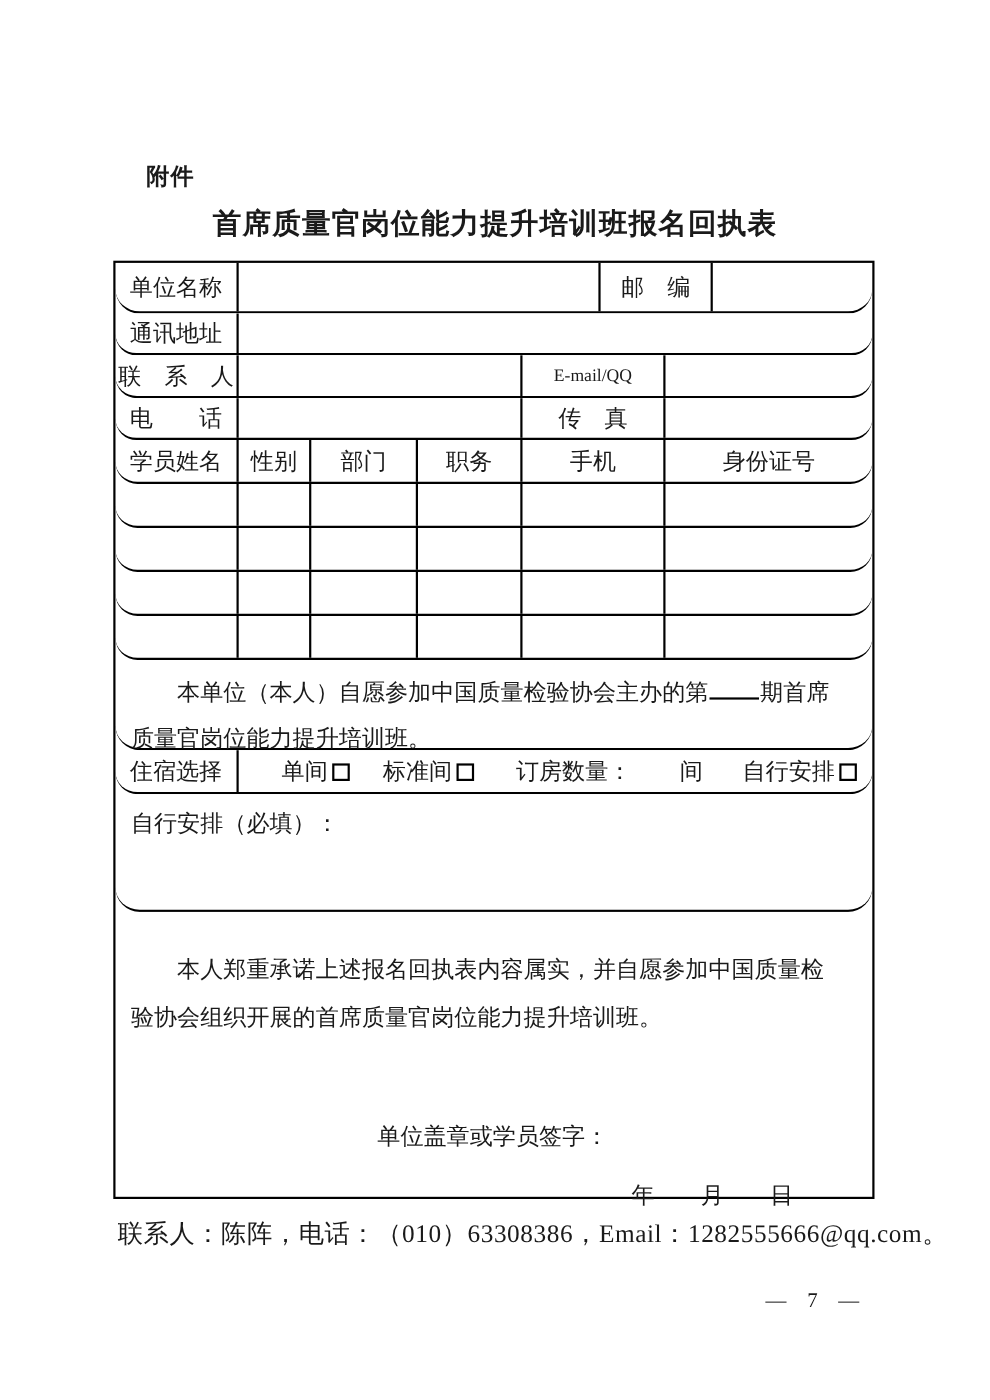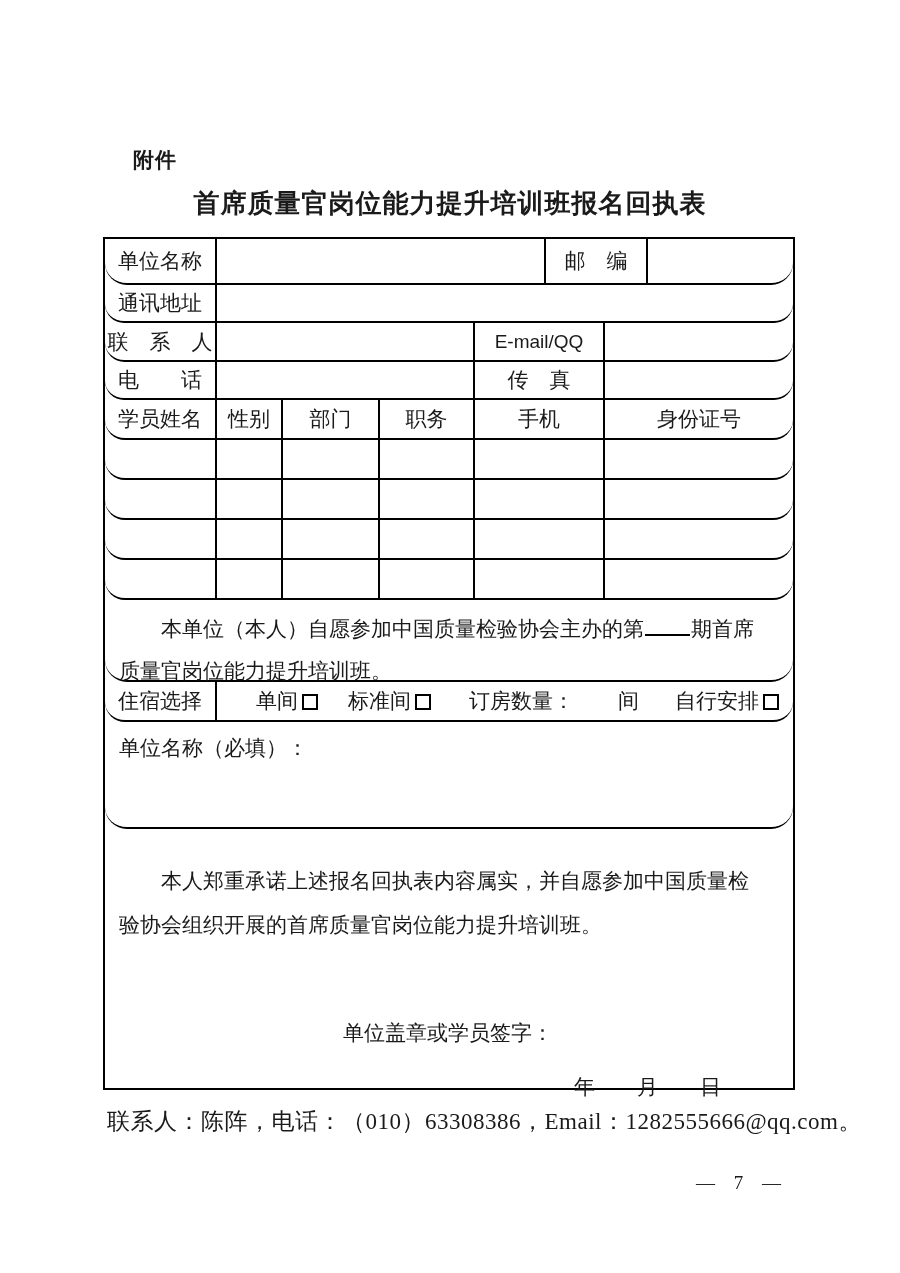--- a/index.html
+++ b/index.html
@@ -27,21 +27,21 @@
     border: 2px solid #000;
     display: flex; flex-direction: column;
     font-size: 21px;
   }
   .trow { display: flex; flex-direction: row; border-bottom: 2px solid #000; flex: 0 0 auto; border-radius: 22px; }
   .trow:last-child { border-bottom: none; }
   .tcell { border-right: 2px solid #000; display: flex; align-items: center; justify-content: center; overflow: hidden; }
   .tcell:last-child { border-right: none; }
   .grow { flex: 1 1 auto; }
   .label-col { flex: 0 0 112px; }
-  .latin { font-family: Liberation Sans, sans-serif; font-size: 19px; }
+  .latin { font-family: Liberation Serif, serif; font-size: 16px; }
   
   .w-postal { flex: 0 0 102px; }
   .w-postal-val { flex: 0 0 145px; }
   .w-mid { flex: 0 0 258px; }
   .w-email { flex: 0 0 130px; }
   .w-sex { flex: 0 0 66px; }
   .w-dept { flex: 0 0 97px; }
   .w-duty { flex: 0 0 95px; }
   .w-mobile { flex: 0 0 130px; }
   
@@ -170,21 +170,21 @@
         <span style="margin-right:44px">订房数量：</span>
         <span style="margin-right:36px">间</span>
         <span class="accom-item">
             <span>自行安排</span>
             <span class="checkbox"></span>
           </span>
       </div>
     </div>
 
     <div class="trow" style="height:107px">
-      <div class="focus-cell">单位名称（必填）：</div>
+      <div class="focus-cell">自行安排（必填）：</div>
     </div>
 
     <div class="trow grow" style="flex:1 1 auto">
       <div class="promise-cell">
         <div class="indent">本人郑重承诺上述报名回执表内容属实，并自愿参加中国质量检</div>
         <div>验协会组织开展的首席质量官岗位能力提升培训班。</div>
         <div class="signature-line">单位盖章或学员签字：</div>
         <div class="date-line">年　　月　　日</div>
       </div>
     </div>

